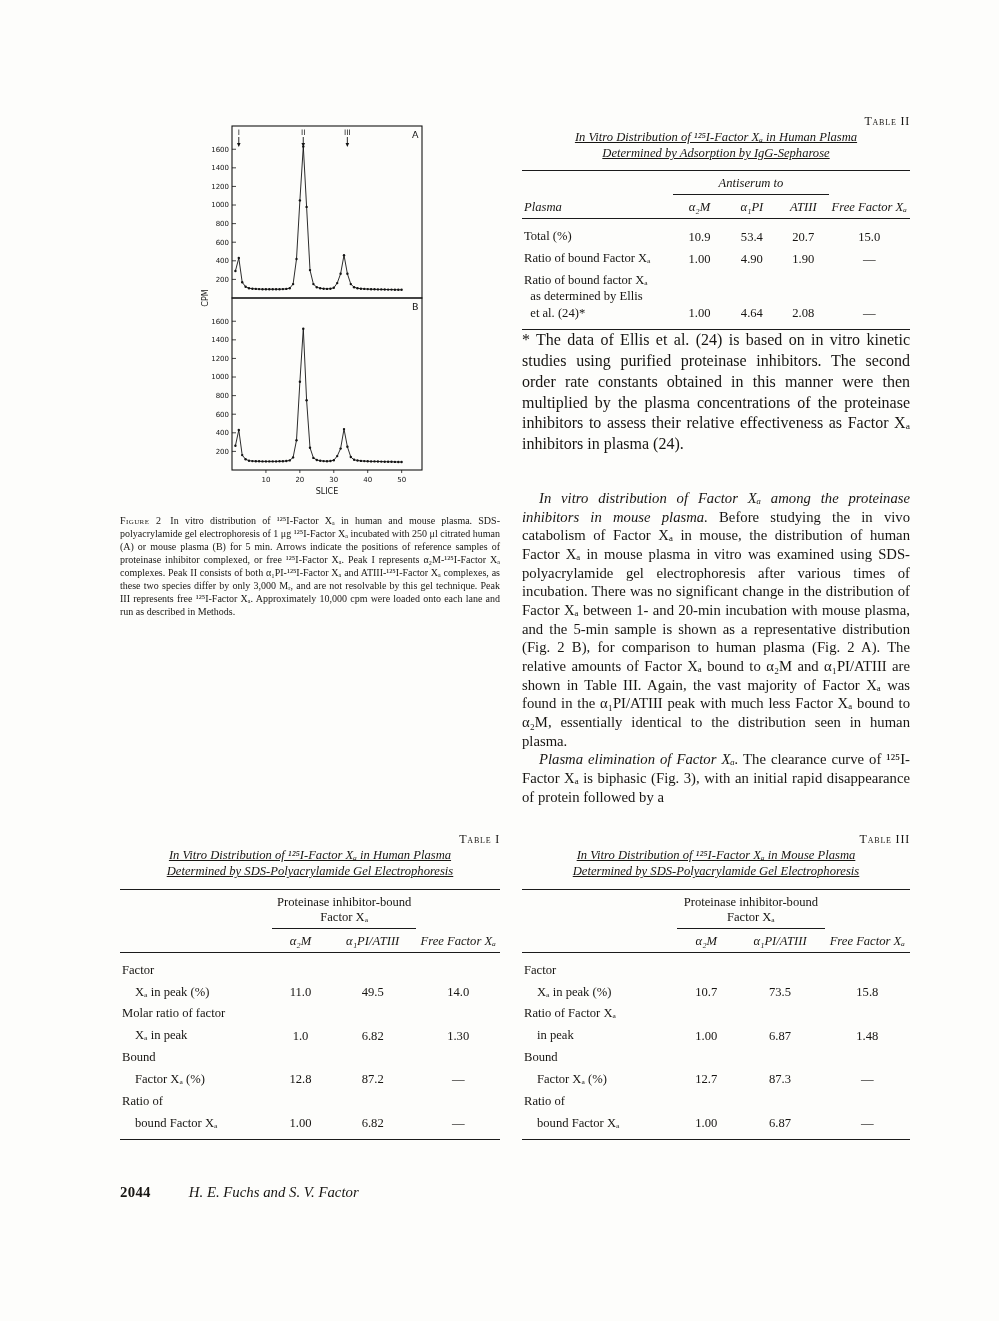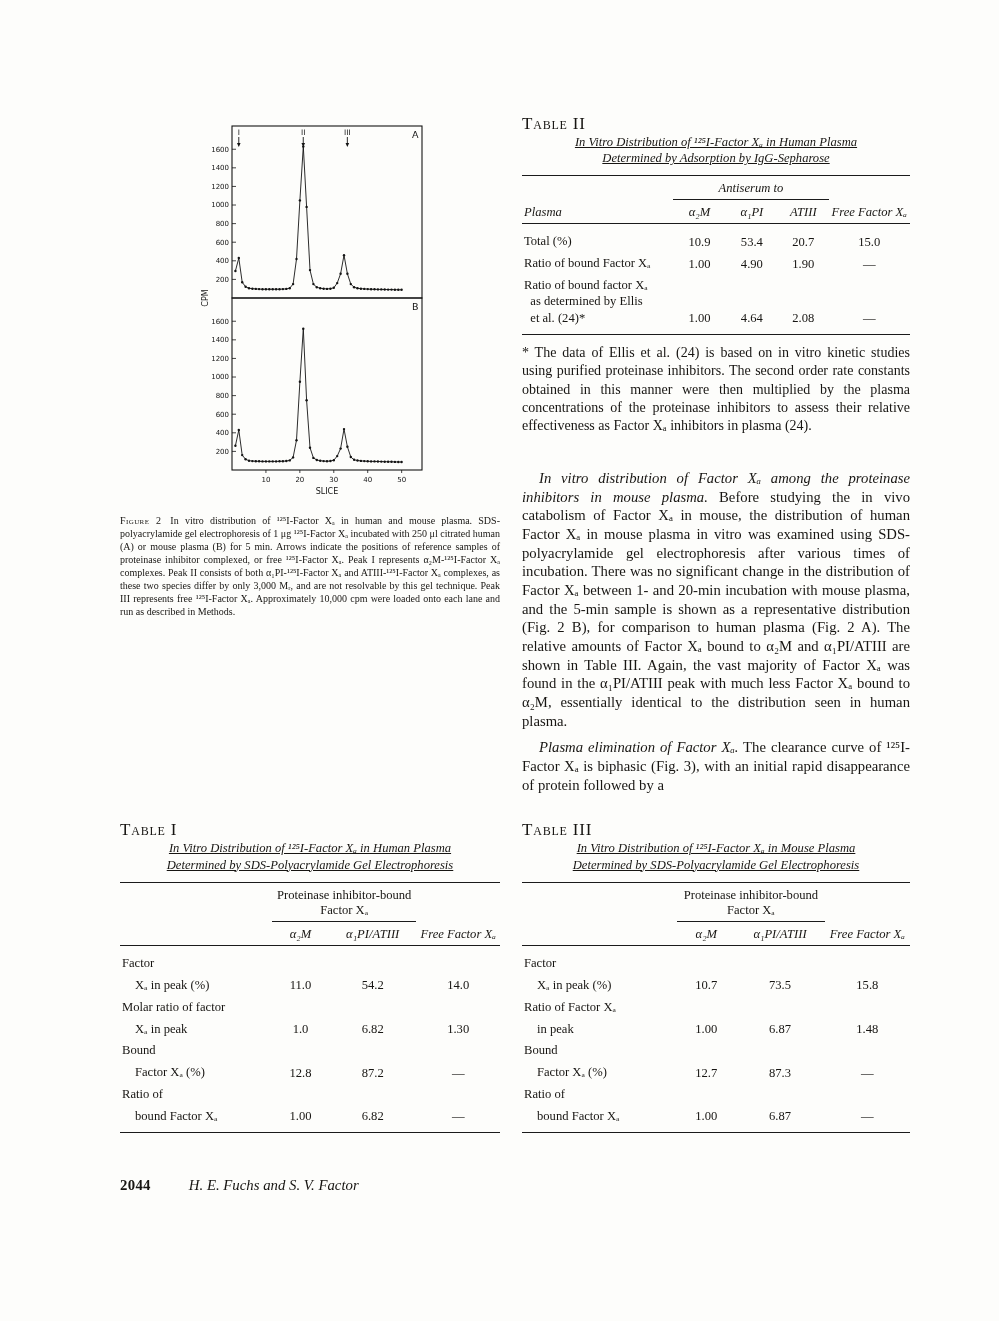--- a/index.html
+++ b/index.html
@@ -8,49 +8,49 @@
     position:relative; width:999px; height:1321px; overflow:hidden;
     background:#fdfdfb; color:#171512;
     font-family:"Liberation Serif","DejaVu Serif",serif;
     padding:112px 89px 0 120px;
   }
   .columns { display:flex; gap:22px; align-items:flex-start; }
   .col-left { width:380px; flex:0 0 380px; }
   .col-right { width:388px; flex:0 0 388px; }
 
   .body-text { font-size:14.7px; line-height:1.27; text-align:justify; }
-  .p-indent { text-indent:17px;margin-top:8px; }
+  .p-indent { text-indent:17px; }
   .lead-ital { font-style:italic; }
 
   
   .figure-wrap { margin-left:80px; width:232px; }
   .caption { margin-top:4px; font-size:10px; line-height:1.3; text-align:justify; }
   .cap-label { font-variant:small-caps; letter-spacing:0.4px; margin-right:9px; }
   .left-para { margin-top:26px; }
 
   
   .table-block { width:100%; }
-  .tbl-title { text-align:left; font-variant:small-caps; letter-spacing:0.8px; font-size:17px; }
+  .tbl-title { text-align:right; font-variant:small-caps; letter-spacing:0.8px; font-size:12px; }
   .tbl-sub { text-align:center; font-style:italic; font-size:12.6px; line-height:1.28;text-decoration:underline; }
   .rule-table { width:100%; border-collapse:collapse; margin-top:9px; border-top:1.4px solid #1b1b1b; font-size:12.6px; table-layout:fixed; }
   .rule-table th, .rule-table td { font-weight:normal; padding:2px 2px; }
   .rule-table thead th { vertical-align:bottom; padding-top:5px; padding-bottom:3px; }
   .rule-table .spanner { text-align:center; border-bottom:1px solid #1b1b1b; white-space:pre-line; line-height:1.2; }
   .rule-table .hb { border-bottom:1px solid #1b1b1b; }
   .rule-table .vb { vertical-align:bottom; }
   .rule-table .lbl { text-align:left; white-space:pre-wrap; line-height:1.3; }
   .rule-table .colh { text-align:center; font-style:italic; }
   .rule-table td.val { text-align:center; vertical-align:bottom; }
   .rule-table tbody td { padding-top:3.5px; padding-bottom:2px; vertical-align:bottom; }
   .rule-table tbody tr:first-child td { padding-top:9px; }
   .rule-table tbody tr:last-child td { border-bottom:1px solid #1b1b1b; padding-bottom:8px; }
   .tbl2 thead th { font-style:italic; }
   .t13 .spanner { font-style:normal; }
   .t13 td.ind { padding-left:15px; }
-  .footnote { margin-top:9px; font-size:14px; line-height:1.3; text-align:justify; }
+  .footnote { font-size:16px; line-height:1.3; text-align:justify; }
 
   .tableII-block { margin-top:2px; }
   .right-para-1 { margin-top:34px; }
   .bottom-row { margin-top:26px; }
 
   .footer { margin-top:44px; display:flex; gap:38px; font-size:14.8px; align-items:baseline; }
   .pagenum { font-weight:bold; letter-spacing:0.3px; }
   .authors { font-style:italic; }
 
   svg text { fill:#141414; }
@@ -323,21 +323,21 @@
           <tbody>
             <tr>
               <td class="lbl">Factor</td>
               <td class="val"></td>
               <td class="val"></td>
               <td class="val"></td>
             </tr>
             <tr>
               <td class="lbl ind">Xₐ in peak (%)</td>
               <td class="val">11.0</td>
-              <td class="val">54.2</td>
+              <td class="val">49.5</td>
               <td class="val">14.0</td>
             </tr>
             <tr>
               <td class="lbl">Molar ratio of factor</td>
               <td class="val"></td>
               <td class="val"></td>
               <td class="val"></td>
             </tr>
             <tr>
               <td class="lbl ind">Xₐ in peak</td>

